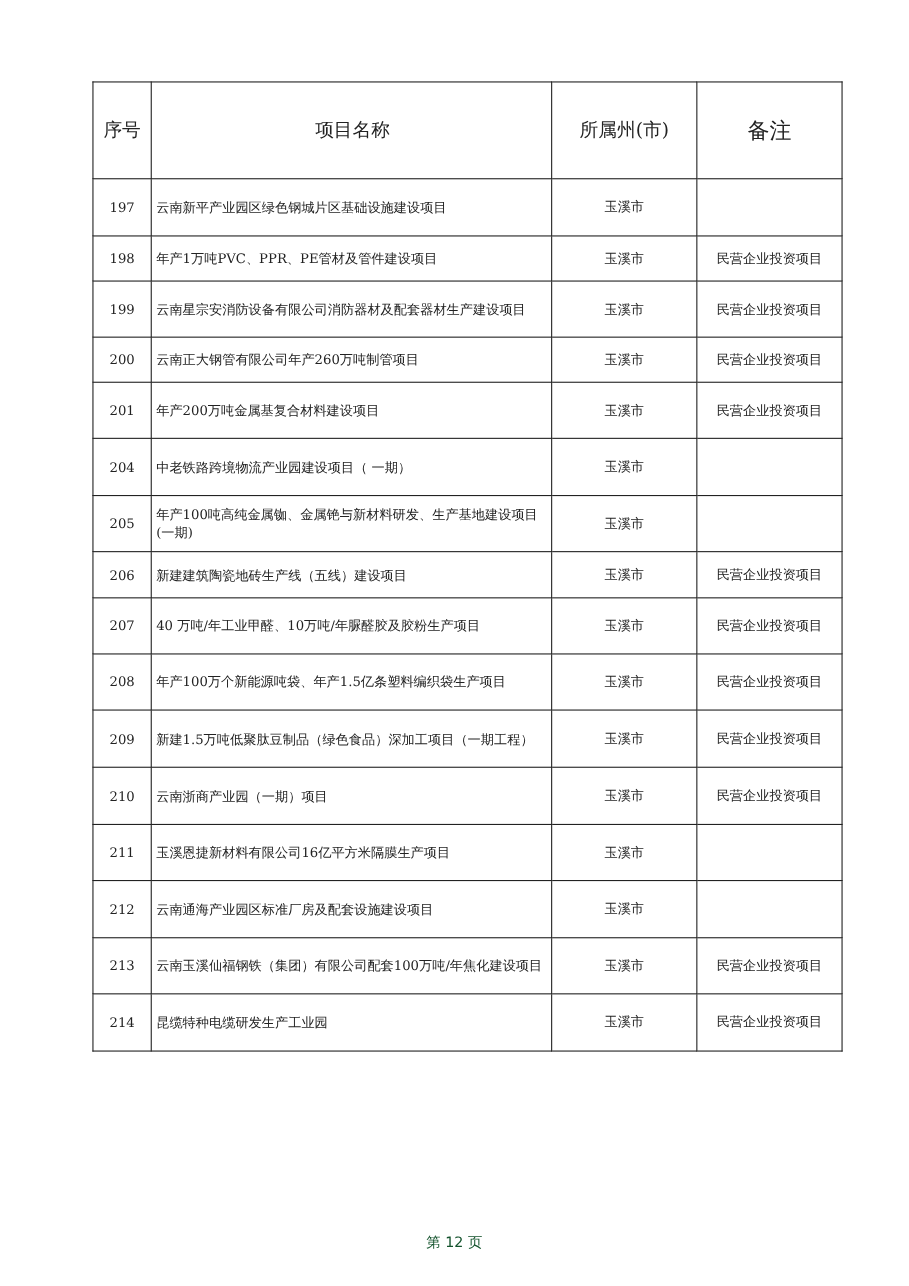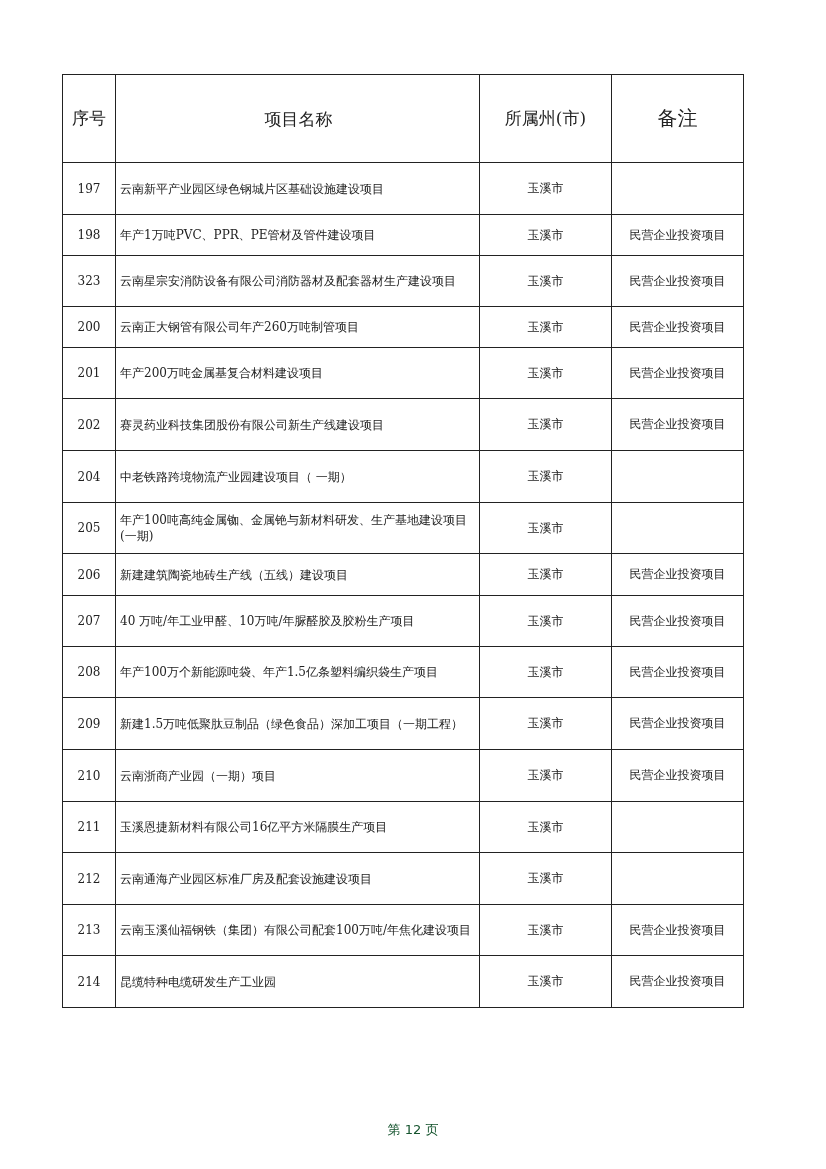--- a/index.html
+++ b/index.html
@@ -1,18 +1,18 @@
 <!DOCTYPE html>
 <html><head>
 <meta charset="utf-8">
 <style>
   html, body { margin: 0; padding: 0; background: #ffffff; }
   body { width: 826px; height: 1169px; position: relative; overflow: hidden;
          font-family: "DejaVu Serif", "Liberation Serif", serif; color: #222; }
-  .page-table { position: absolute; left: 62px; top: 74px; border-collapse: collapse;
+  .page-table { position: absolute; left: 84px; top: 74px; border-collapse: collapse;
                 table-layout: fixed; width: 677px; }
   .page-table td, .page-table th { border: 1.3px solid #222; padding: 0; vertical-align: middle; }
   .page-table th { font-weight: normal; font-size: 17px; height: 87px; text-align: center; color: #222; }
   .c-no { width: 52px; text-align: center; font-size: 12px; }
   .c-name { width: 357px; text-align: left; font-size: 12px; line-height: 16px; padding-left: 4px !important; padding-right: 2px !important; }
   .c-city { width: 131px; text-align: center; font-size: 12px; }
   .c-note { width: 131px; text-align: center; font-size: 12px; }
   .footer { position: absolute; top: 1121px; left: 0; width: 826px; text-align: center;
             font-family: "DejaVu Sans", "Liberation Sans", sans-serif; font-size: 13px; color: #14532d; }
 </style>
@@ -35,40 +35,34 @@
         <td class="c-city">玉溪市</td>
         <td class="c-note"></td>
       </tr>
       <tr style="height: 41px;">
         <td class="c-no">198</td>
         <td class="c-name">年产1万吨PVC、PPR、PE管材及管件建设项目</td>
         <td class="c-city">玉溪市</td>
         <td class="c-note">民营企业投资项目</td>
       </tr>
       <tr style="height: 51px;">
-        <td class="c-no">323</td>
+        <td class="c-no">199</td>
         <td class="c-name">云南星宗安消防设备有限公司消防器材及配套器材生产建设项目</td>
         <td class="c-city">玉溪市</td>
         <td class="c-note">民营企业投资项目</td>
       </tr>
       <tr style="height: 41px;">
         <td class="c-no">200</td>
         <td class="c-name">云南正大钢管有限公司年产260万吨制管项目</td>
         <td class="c-city">玉溪市</td>
         <td class="c-note">民营企业投资项目</td>
       </tr>
       <tr style="height: 51px;">
         <td class="c-no">201</td>
         <td class="c-name">年产200万吨金属基复合材料建设项目</td>
-        <td class="c-city">玉溪市</td>
-        <td class="c-note">民营企业投资项目</td>
-      </tr>
-      <tr style="height: 52px;">
-        <td class="c-no">202</td>
-        <td class="c-name">赛灵药业科技集团股份有限公司新生产线建设项目</td>
         <td class="c-city">玉溪市</td>
         <td class="c-note">民营企业投资项目</td>
       </tr>
       <tr style="height: 52px;">
         <td class="c-no">204</td>
         <td class="c-name">中老铁路跨境物流产业园建设项目（ 一期）</td>
         <td class="c-city">玉溪市</td>
         <td class="c-note"></td>
       </tr>
       <tr style="height: 51px;">

